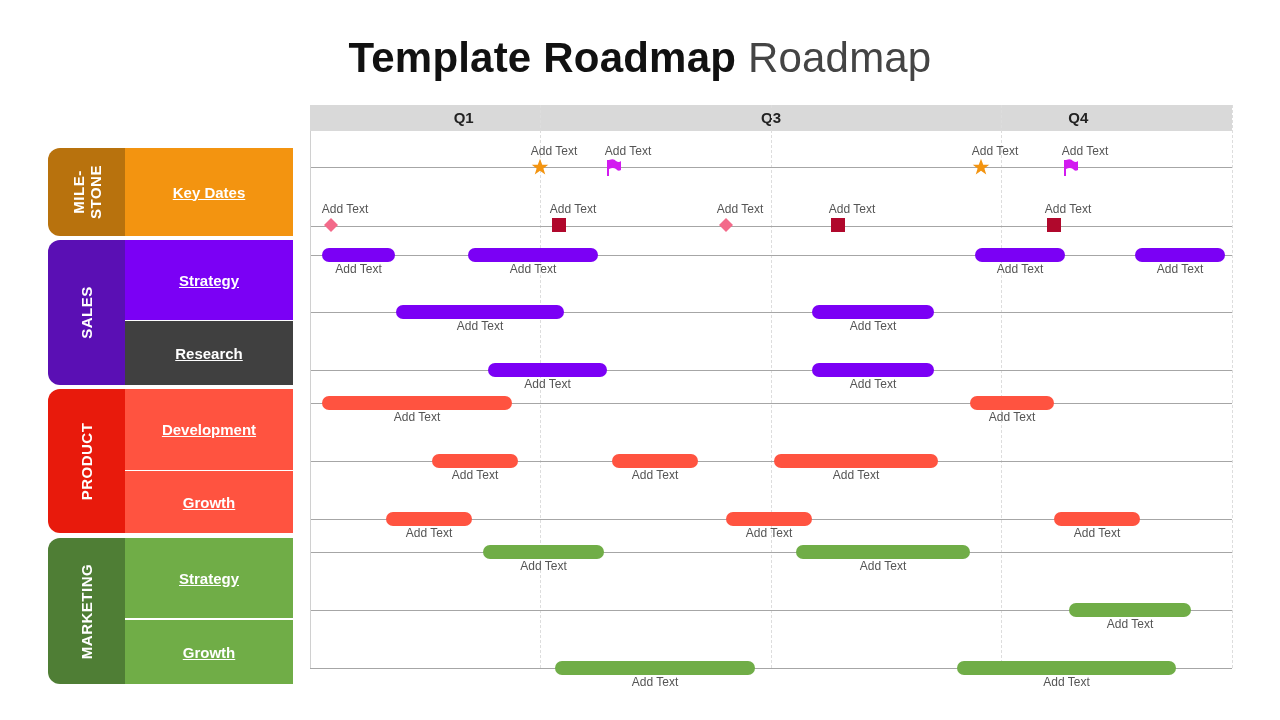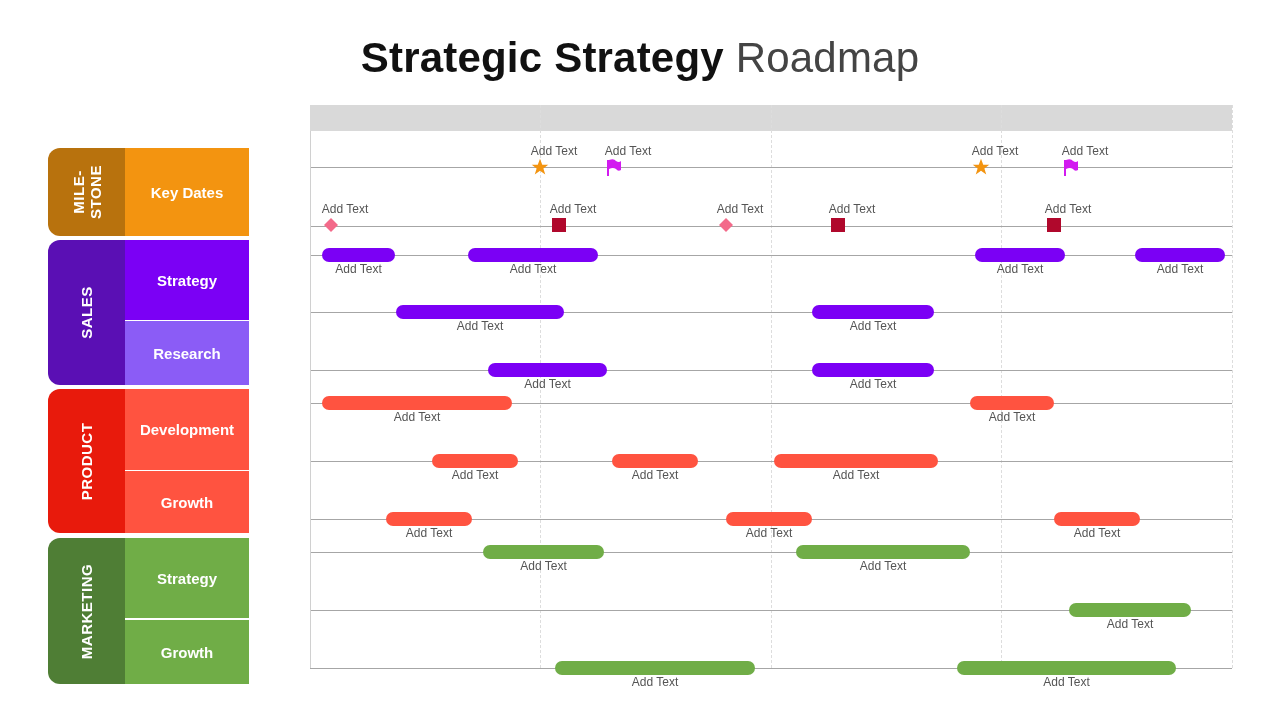--- a/index.html
+++ b/index.html
@@ -14,31 +14,34 @@
   .vborder { position:absolute; left:310px; top:131px; width:1px; height:537px; background:#d0d0d0; }
   .qline { position:absolute; top:105px; width:0; height:563px; border-left:1px dashed #dddddd; }
   .hline { position:absolute; left:310px; width:922px; height:1px; background:#a6a6a6; }
 
   .bar { position:absolute; height:14px; border-radius:7px; }
   .lbl { position:absolute; font-size:12px; color:#555; white-space:nowrap; transform:translateX(-50%); }
   .marker { position:absolute; }
 
   .cat { position:absolute; left:48px; width:77px; border-radius:12px 0 0 12px; display:flex; align-items:center; justify-content:center; }
   .cat span { color:#fff; font-weight:bold; font-size:15px; transform:rotate(-90deg); white-space:pre; text-align:center; line-height:17px; letter-spacing:0.5px; }
-  .sub { position:absolute; left:125px; width:124px; display:flex; align-items:center; justify-content:center; color:#fff; font-weight:bold; font-size:15px; }
+  .sub { position:absolute; left:125px; width:168px; display:flex; align-items:center; justify-content:center; color:#fff; font-weight:bold; font-size:15px;text-decoration:underline; }
 </style>
 </head>
 <body>
 
 <div class="title">
-  <span class="bold">Strategic Strategy</span>
+  <span class="bold">Template Roadmap</span>
   <span class="light">Roadmap</span>
 </div>
 
 <div class="qheader">
+  <div class="qcell">Q1</div>
+  <div class="qcell">Q3</div>
+  <div class="qcell">Q4</div>
 </div>
 
 <div id="gridlayer">
     <div class="qline" style="left: 540px;"></div>
     <div class="qline" style="left: 771px;"></div>
     <div class="qline" style="left: 1001px;"></div>
     <div class="qline" style="left: 1232px;"></div>
     <div class="hline" style="top: 167px;"></div>
     <div class="hline" style="top: 226px;"></div>
     <div class="hline" style="top: 255px;"></div>
@@ -60,21 +63,21 @@
 <div class="sub" style="top:148px;height:88px;background:#f39410;">
   <span>Key Dates</span>
 </div>
 
 <div class="cat" style="top:240px;height:145px;background:#5a0fb4;">
   <span>SALES</span>
 </div>
 <div class="sub" style="top:240px;height:80px;background:#7b00f5;">
   <span>Strategy</span>
 </div>
-<div class="sub" style="top:321px;height:64px;background:#8b5cf6;">
+<div class="sub" style="top:321px;height:64px;background:#404040;">
   <span>Research</span>
 </div>
 
 <div class="cat" style="top:389px;height:144px;background:#e81a0c;">
   <span>PRODUCT</span>
 </div>
 <div class="sub" style="top:389px;height:81px;background:#ff5340;">
   <span>Development</span>
 </div>
 <div class="sub" style="top:471px;height:62px;background:#ff5340;">

